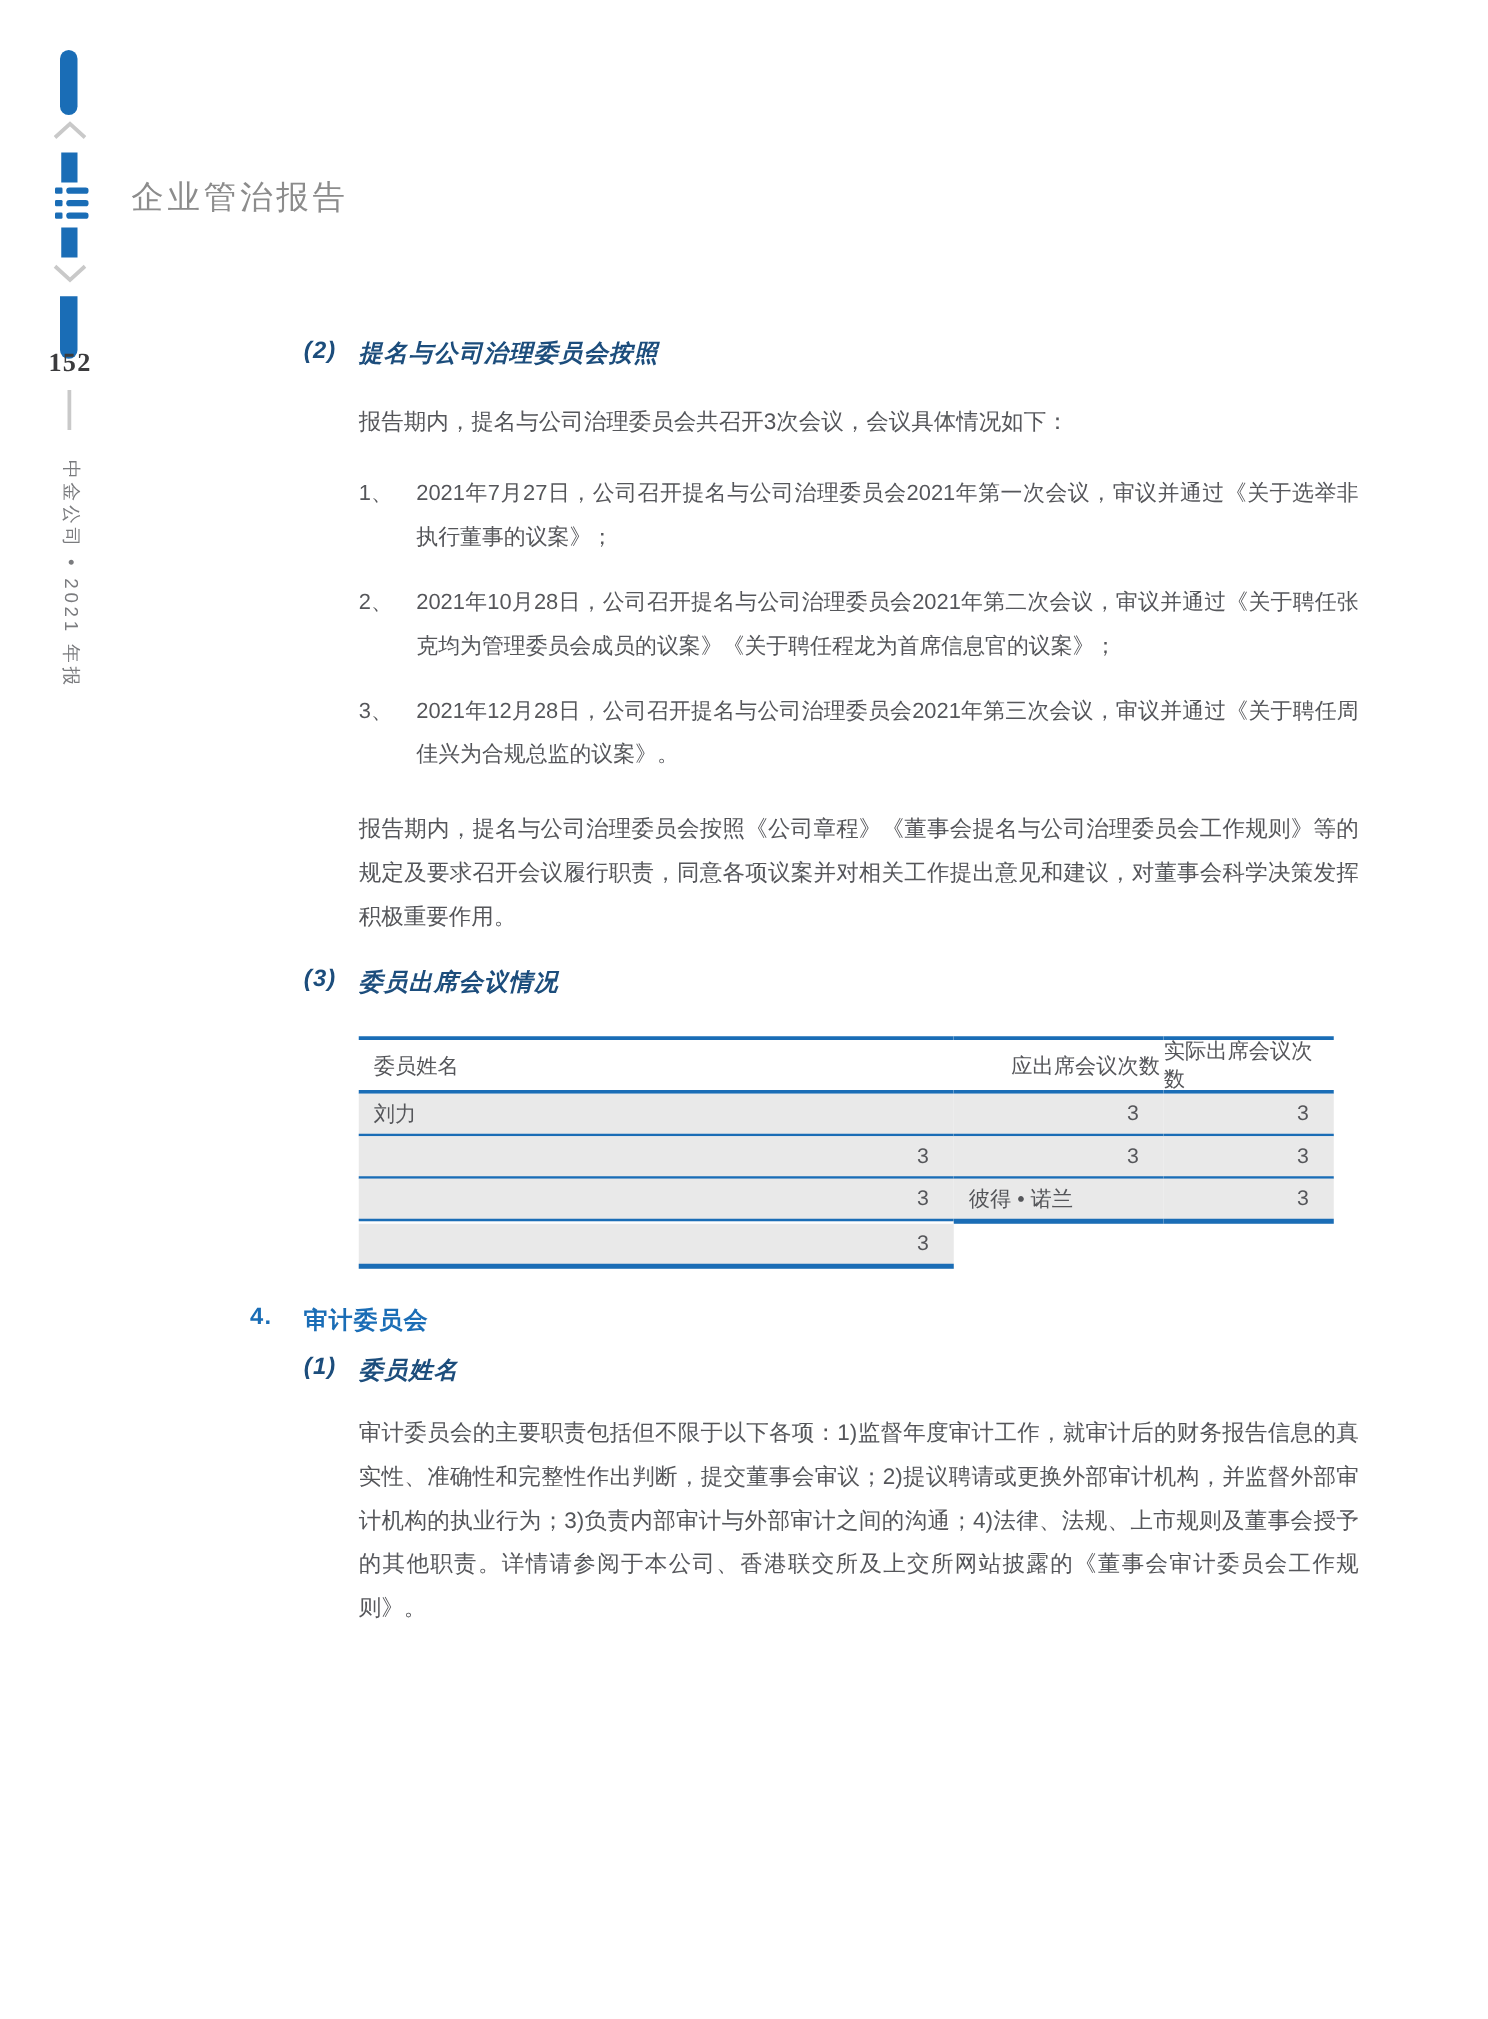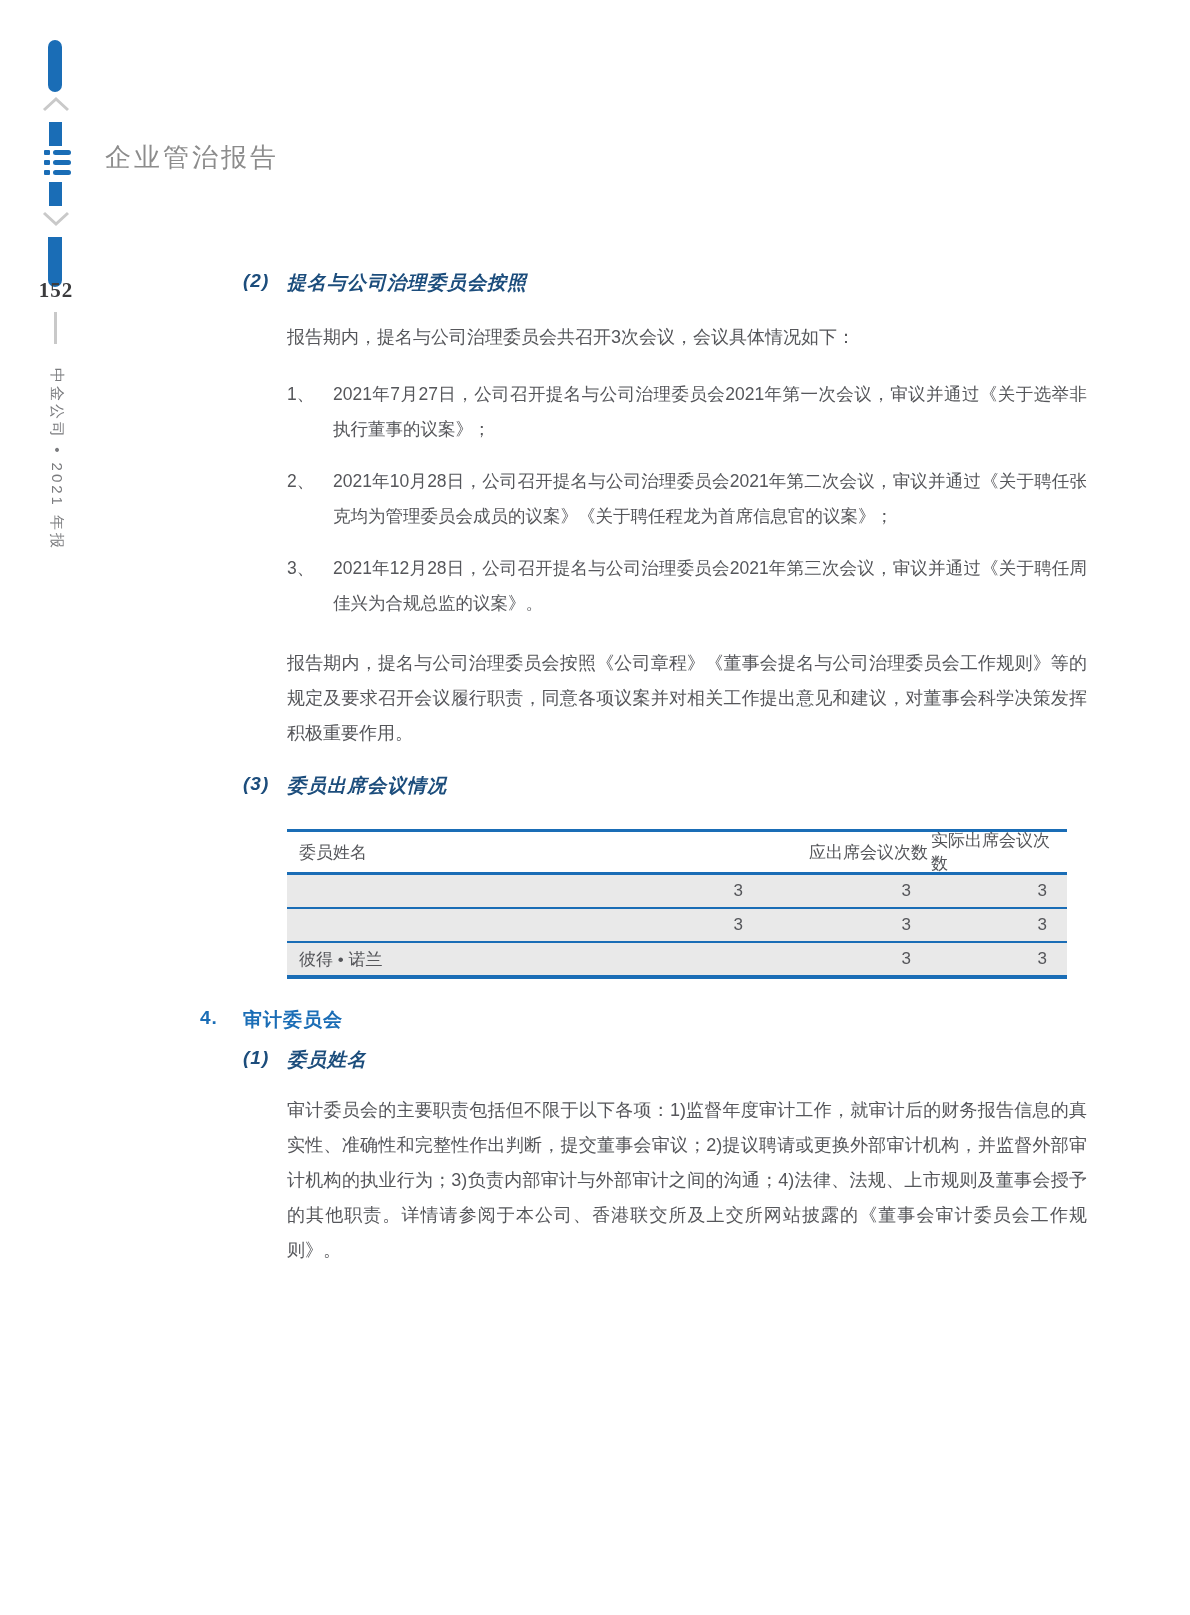--- a/index.html
+++ b/index.html
@@ -139,20 +139,21 @@
   <div class="h-sub mt-h3">
     <span class="h-num">(3)</span>
     <span>委员出席会议情况</span>
   </div>
 
   <div class="att-table mt-table">
     <div class="th cell-name">委员姓名</div>
     <div class="th cell-num">应出席会议次数</div>
     <div class="th cell-num">实际出席会议次数</div>
 
+    <div class="td cell-name">刘力</div>
     <div class="td cell-num">3</div>
     <div class="td cell-num">3</div>
 
     <div class="td cell-num">3</div>
     <div class="td cell-num">3</div>
 
     <div class="td cell-num">3</div>
     <div class="td cell-num">3</div>
 
     <div class="td last cell-name">彼得 • 诺兰</div>

